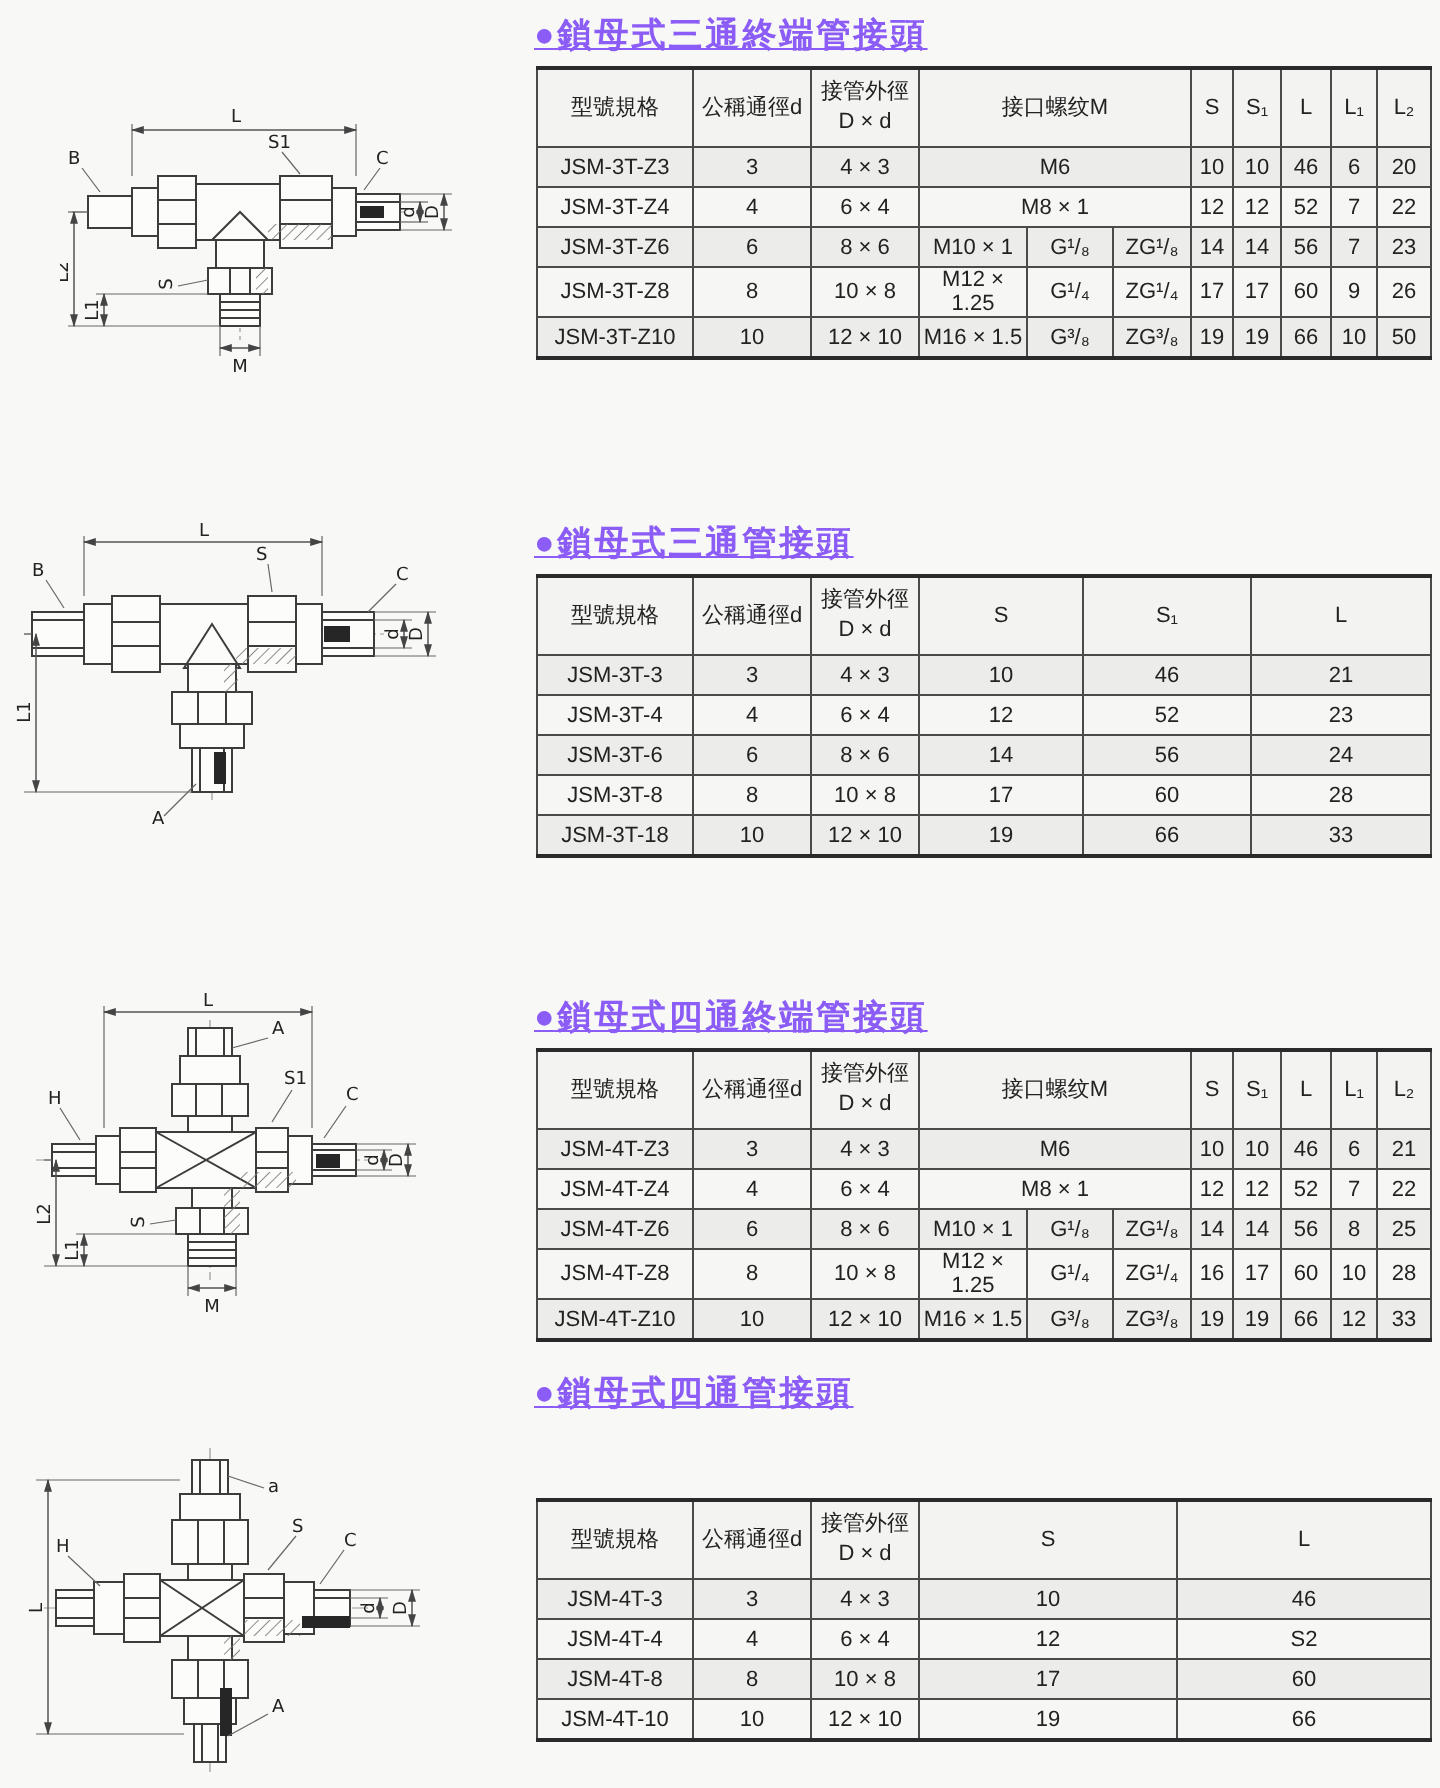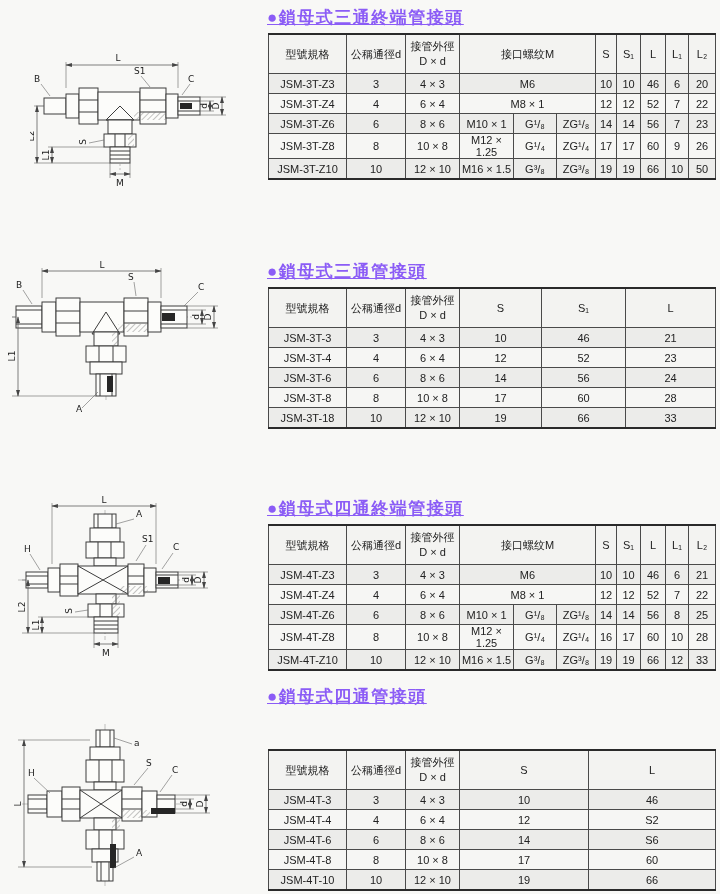--- a/index.html
+++ b/index.html
@@ -620,27 +620,20 @@
         <td>46</td>
       </tr>
       <tr>
         <td>JSM-4T-4</td>
         <td>4</td>
         <td>6 × 4</td>
         <td>12</td>
         <td>S2</td>
       </tr>
       <tr>
-        <td>JSM-4T-6</td>
-        <td>6</td>
-        <td>8 × 6</td>
-        <td>14</td>
-        <td>S6</td>
-      </tr>
-      <tr>
         <td>JSM-4T-8</td>
         <td>8</td>
         <td>10 × 8</td>
         <td>17</td>
         <td>60</td>
       </tr>
       <tr>
         <td>JSM-4T-10</td>
         <td>10</td>
         <td>12 × 10</td>

